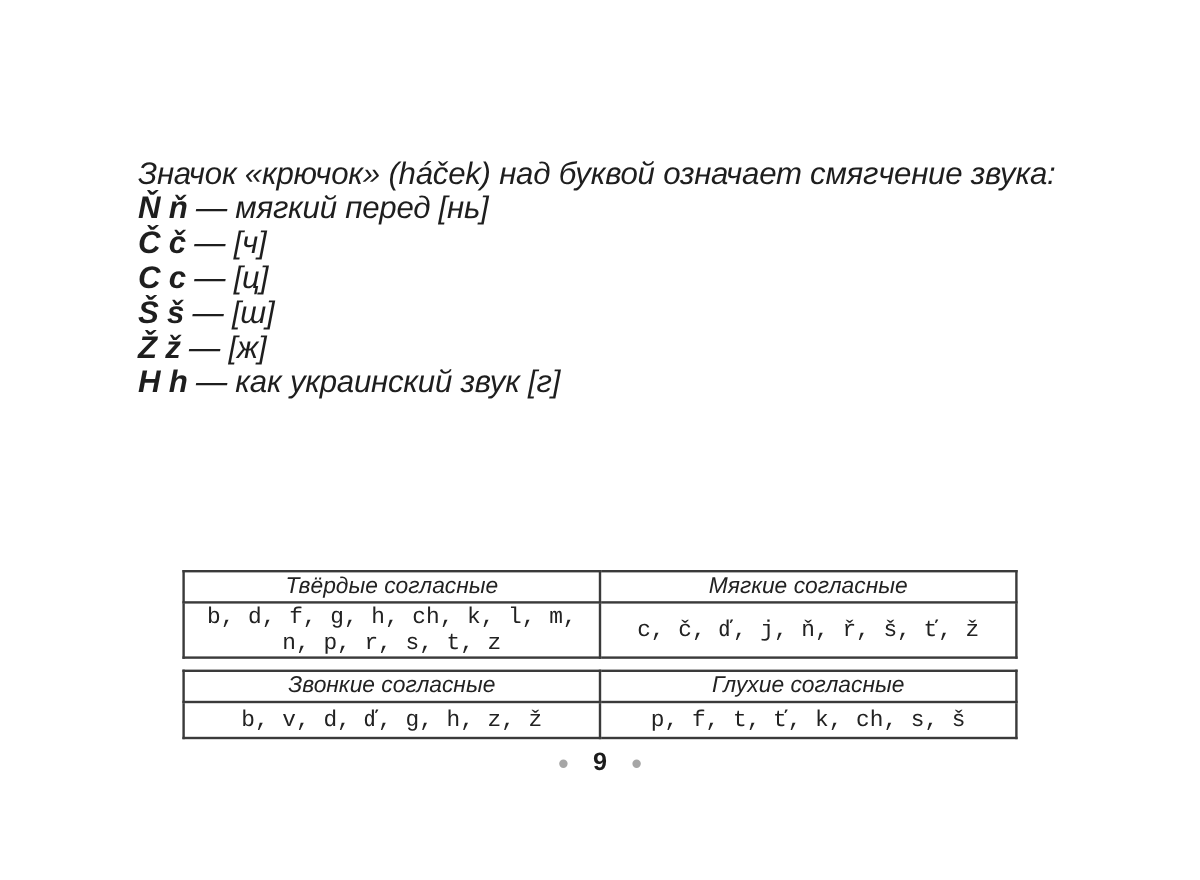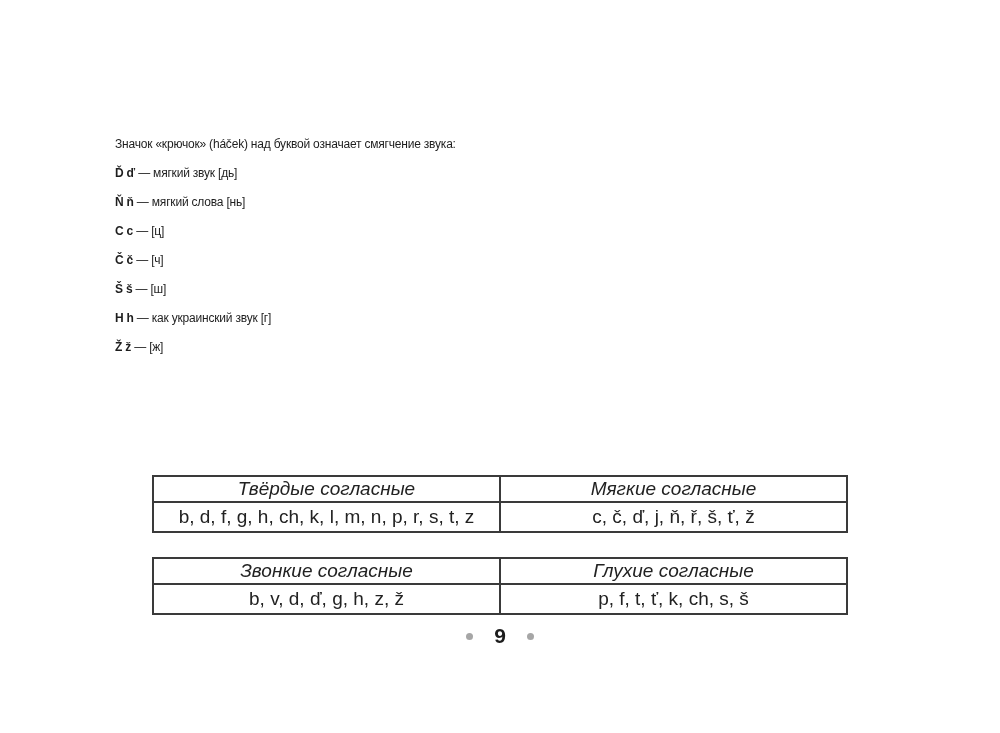--- a/index.html
+++ b/index.html
@@ -17,23 +17,24 @@
     overflow: hidden;
   }
   .text-block {
     position: absolute;
     left: 85px;
     top: 130px;
     width: 830px;
   }
   .text-block p {
     margin: 0;
-    font-size: 12px;
+    font-size: 26px;
     line-height: 29px;
     letter-spacing: -0.2px;
+    font-style: italic;
   }
   .para-indent {
     text-indent: 30px;
   }
   .r-para {
     text-align: justify;
   }
   .letters {
     font-weight: bold;
   }
@@ -42,38 +43,39 @@
     left: 152px;
     top: 475px;
     width: 696px;
   }
   table.cons-table {
     width: 100%;
     border-collapse: collapse;
     table-layout: fixed;
   }
   table.cons-table + table.cons-table {
-    margin-top: 24px;
+    margin-top: 9px;
   }
   .cons-table th,
   .cons-table td {
     border: 2px solid #3a3a3a;
     text-align: center;
     vertical-align: middle;
     padding: 0 4px;
     font-size: 19px;
     color: #222222;
   }
   .cons-table th {
     font-style: italic;
     font-weight: normal;
     height: 24px;
   }
   .cons-table td {
     height: 28px;
+    font-family: Liberation Mono, monospace;
   }
   .footer {
     position: absolute;
     left: 0;
     top: 624px;
     width: 100%;
     display: flex;
     align-items: center;
     justify-content: center;
     gap: 21px;
@@ -92,27 +94,26 @@
   }
 </style>
 </head>
 <body>
 
 <div class="page">
 
   <div class="text-block">
     <p class="para-indent">Значок «крючок» (háček) над буквой означает смягчение звука:</p>
 
-    <p class="para-indent"><span class="letters">Ď ď</span><span> — мягкий звук [дь]</span></p>
-    <p class="para-indent"><span class="letters">Ň ň</span><span> — мягкий слова [нь]</span></p>
+    <p class="para-indent"><span class="letters">Ň ň</span><span> — мягкий перед [нь]</span></p>
+    <p class="para-indent"><span class="letters">Č č</span><span> — [ч]</span></p>
     <p class="para-indent"><span class="letters">C c</span><span> — [ц]</span></p>
-    <p class="para-indent"><span class="letters">Č č</span><span> — [ч]</span></p>
     <p class="para-indent"><span class="letters">Š š</span><span> — [ш]</span></p>
+    <p class="para-indent"><span class="letters">Ž ž</span><span> — [ж]</span></p>
     <p class="para-indent"><span class="letters">H h</span><span> — как украинский звук [г]</span></p>
-    <p class="para-indent"><span class="letters">Ž ž</span><span> — [ж]</span></p>
   </div>
 
   <div class="tables-block">
 
     <table class="cons-table">
       <tbody>
           <tr>
         <th>Твёрдые согласные</th>
         <th>Мягкие согласные</th>
       </tr>

